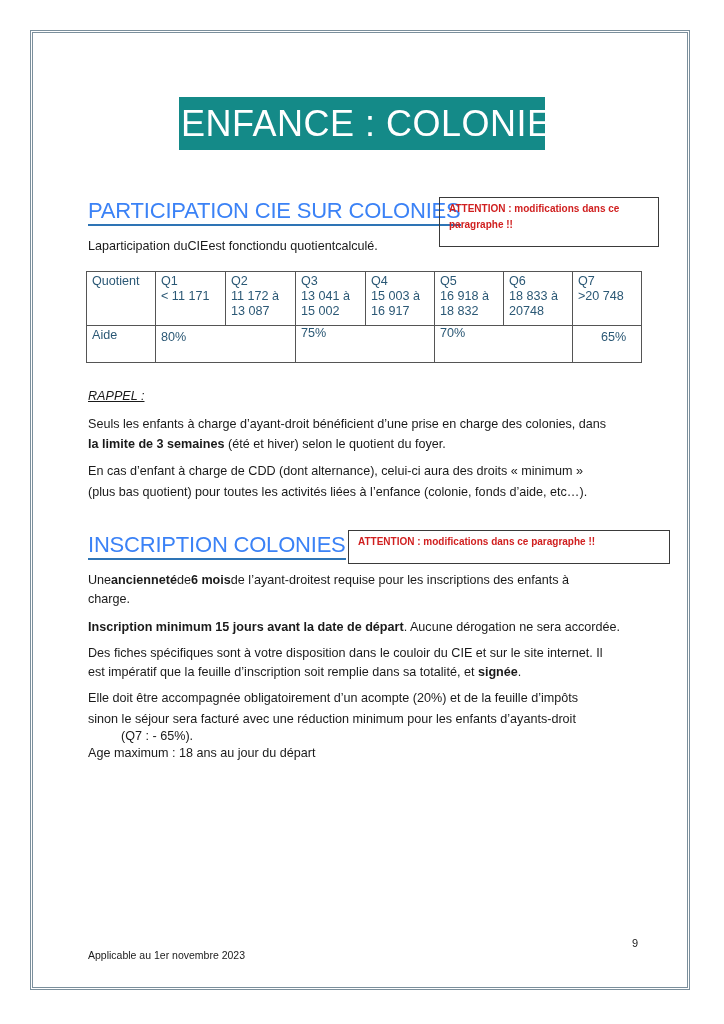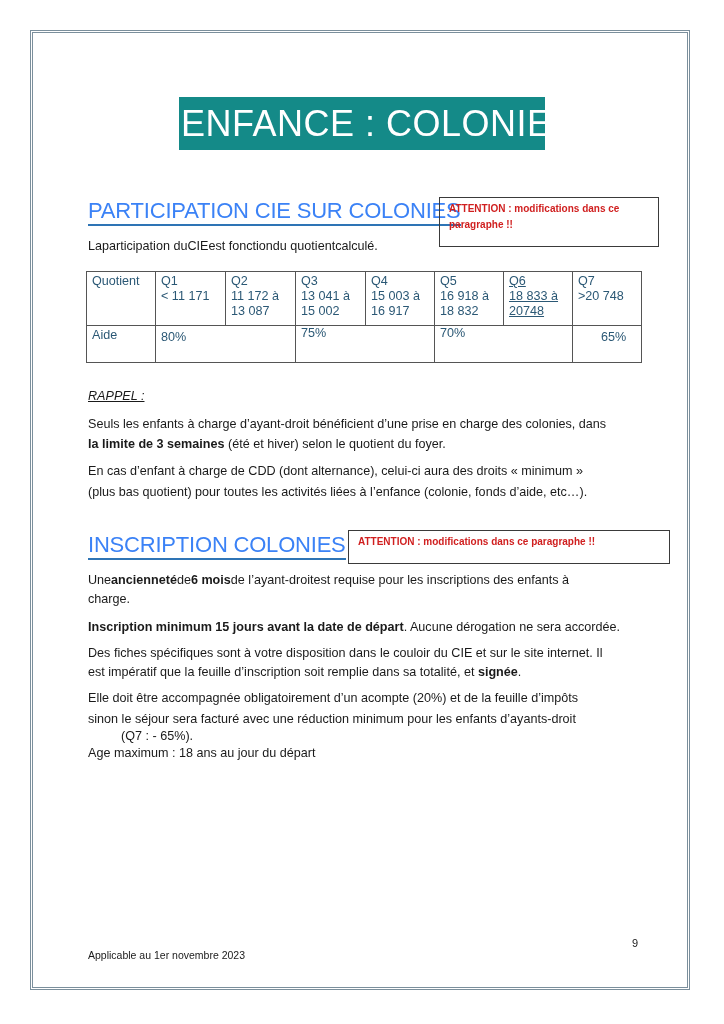--- a/index.html
+++ b/index.html
@@ -39,21 +39,21 @@
 
 <table class="quot">
   <tbody>
       <tr style="height:54px;">
     <td style="width:58px;">Quotient</td>
     <td style="width:59px;"><span>Q1</span><br><span>&lt; 11 171</span></td>
     <td style="width:59px;"><span>Q2</span><br><span>11 172 à</span><br><span>13 087</span></td>
     <td style="width:59px;"><span>Q3</span><br><span>13 041 à</span><br><span>15 002</span></td>
     <td style="width:58px;"><span>Q4</span><br><span>15 003 à</span><br><span>16 917</span></td>
     <td style="width:58px;"><span>Q5</span><br><span>16 918 à</span><br><span>18 832</span></td>
-    <td style="width:58px;text-decoration:underline;"><span>Q6</span><br><span>18 833 à</span><br><span>20748</span></td>
+    <td style="width:58px;"><span>Q6</span><br><span>18 833 à</span><br><span>20748</span></td>
     <td style="width:58px;"><span>Q7</span><br><span>&gt;20 748</span></td>
   </tr>
   <tr style="height:37px;">
     <td>Aide</td>
     <td colspan="2" style="padding-top:4px;">80%</td>
     <td colspan="2" style="padding-top:0px;margin-top:33px;">75%</td>
     <td colspan="2" style="padding-top:0px;">70%</td>
     <td style="padding-top:4px;padding-left:28px;">65%</td>
   </tr>
 </tbody>

